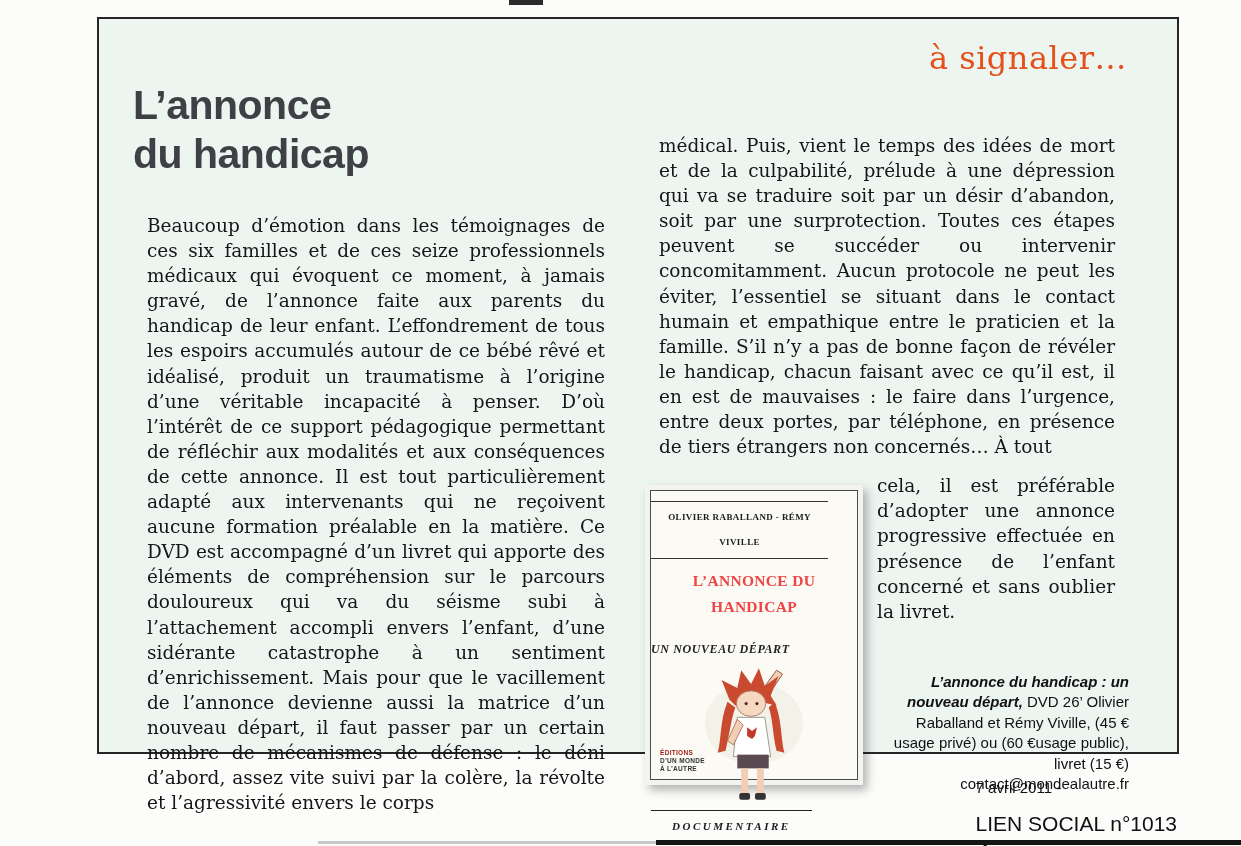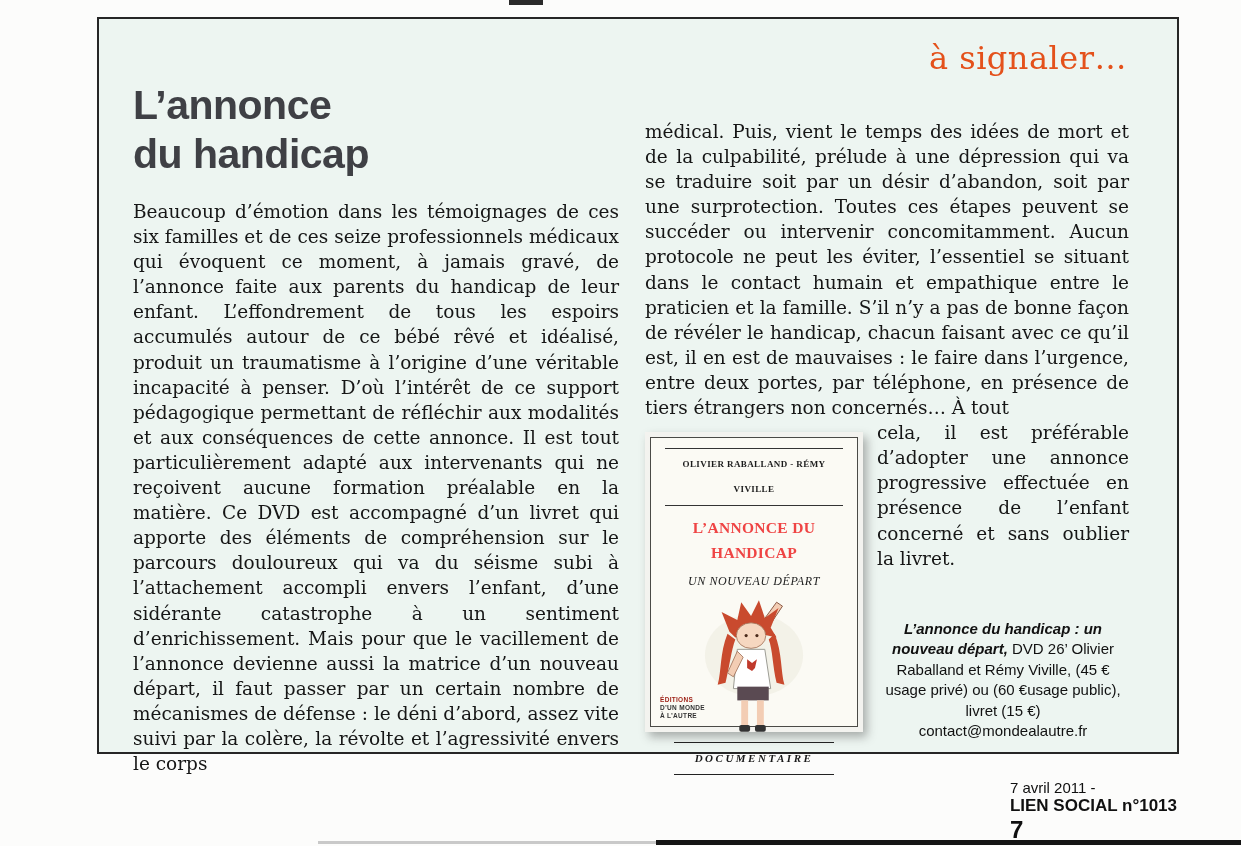--- a/index.html
+++ b/index.html
@@ -19,75 +19,75 @@
   }
   .article-title {
     position:absolute; left:34px; top:62px;
     font-family:"Liberation Sans", sans-serif; font-weight:bold;
     font-size:41px; line-height:49px; color:#3f4045; letter-spacing:-0.5px;
   }
   .col {
     position:absolute; text-align:justify;
     font-size:18.5px; line-height:25.1px; color:#161616;
   }
-  .col p { margin:0; }
+  .col p { margin:14px; }
   .col-left  { left:34px;  top:180px; width:486px; }
   .col-right { left:546px; top:100px; width:484px; }
 
   .dvd-photo {
     float:left; box-sizing:border-box; width:218px; height:300px;
     margin:12px 14px 6px 0; padding:5px; background:#f3f3ef;
     box-shadow:4px 5px 9px rgba(40,40,40,0.35);
   }
   .dvd-cover {
     box-sizing:border-box; height:100%; border:1.5px solid #4a4a46;
-    background:#fbfaf4; display:flex; flex-direction:column; align-items:center;
+    background:#fbfaf4; display:flex; flex-direction:column; align-items:flex-start;
     position:relative; font-family:"Liberation Serif", serif;
   }
   .dvd-authors {
     width:86%; margin-top:10px; padding:3px 0;
     border-top:1.2px solid #333; border-bottom:1.2px solid #333;
     text-align:center; font-size:9px; font-weight:bold; letter-spacing:0.4px;
     color:#1c1c1c; text-transform:uppercase;
   }
   .dvd-title {
     margin-top:9px; font-size:15.5px; font-weight:bold; color:#ef4444;
     text-align:center; letter-spacing:0.3px;
   }
   .dvd-subtitle {
-    margin-top:3px; font-size:12px; font-style:italic; font-weight:normal;
+    margin-top:18px; font-size:12px; font-style:italic; font-weight:bold;
     color:#222; letter-spacing:0.6px;
   }
   .dvd-art { flex:1; width:100%; display:flex; justify-content:center; align-items:center; }
   .dvd-genre {
     width:78%; margin-bottom:30px; padding:3px 0;
     border-top:1.5px solid #222; border-bottom:1.5px solid #222;
     text-align:center; font-size:11px; font-weight:bold; letter-spacing:2.5px; color:#1a1a1a;font-style:italic;
   }
   .dvd-logo {
     position:absolute; left:9px; bottom:6px;
     font-family:"Liberation Sans", sans-serif; font-size:6.5px; line-height:1.25;
     font-weight:bold; letter-spacing:0.3px;
   }
   .dvd-logo .l1 { color:#9c1d12; }
   .dvd-logo .l2, .dvd-logo .l3 { color:#333; }
 
   .caption {
     margin-top:48px; font-family:"Liberation Sans", sans-serif;
-    font-size:15px; line-height:20.5px; text-align:center; color:#111;
+    font-size:15px; line-height:20.5px; text-align:right; color:#111;
   }
   .caption p { margin:0; }
   .cap-title { font-weight:bold; font-style:italic; }
 
   .footer {
     position:absolute; top:779px; right:76px; display:flex; align-items:baseline;
     font-family:"Liberation Sans", sans-serif; color:#101010;flex-direction:column;
   }
   .f-date { font-size:15px; white-space:pre; }
-  .f-journal { font-size:17px; font-weight:bold; }
+  .f-journal { font-size:21px; font-weight:normal;margin-top:16px; }
   .f-page { font-size:24px; font-weight:bold; margin-left:12px; }
 
   .scan-dark { position:absolute; left:656px; top:840px; width:585px; height:5px; background:#151515; }
   .scan-gray { position:absolute; left:318px; top:841px; width:338px; height:3px; background:#c9c9c9; }
   .top-mark  { position:absolute; left:509px; top:0;    width:34px;  height:5px; background:#2a2a2a; }
 </style>
 </head>
 <body>
 
 <div class="sheet">

